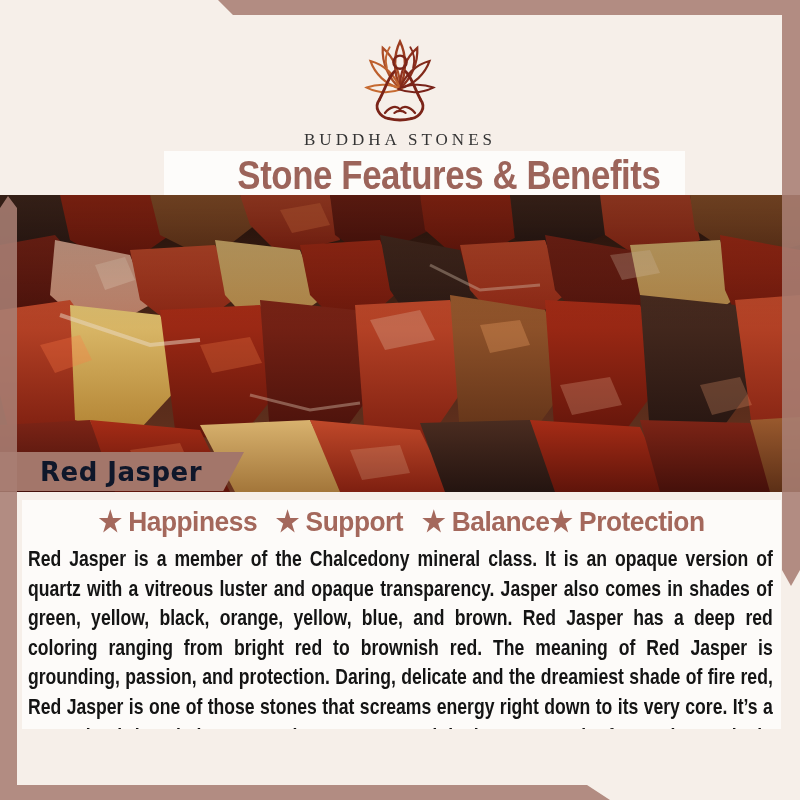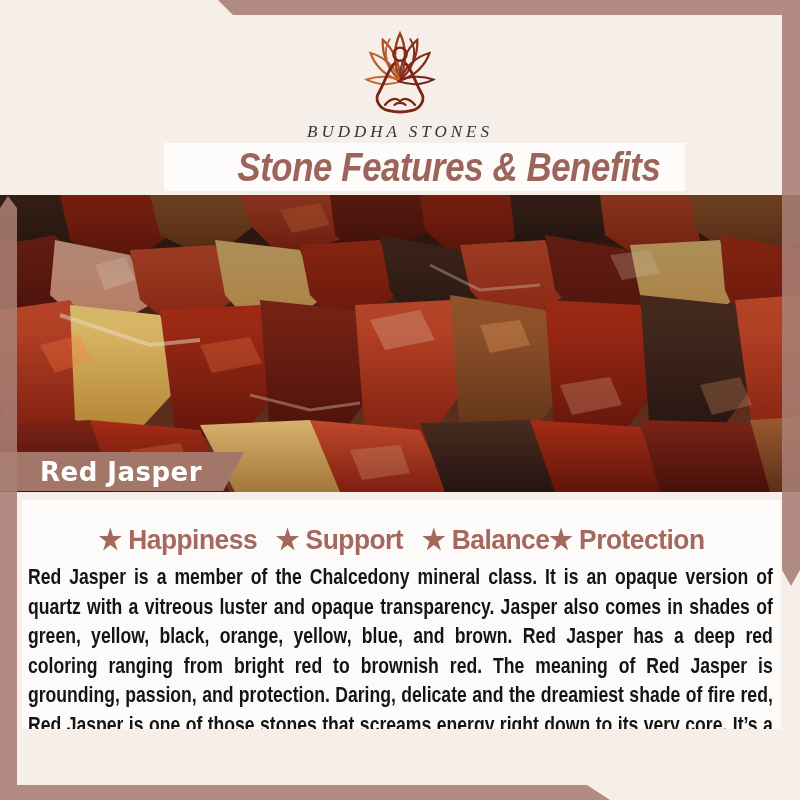--- a/index.html
+++ b/index.html
@@ -2,21 +2,21 @@
 <html><head>
 <meta charset="utf-8">
 <style>
   html,body { margin:0; padding:0; }
   .page {
     position:relative; width:800px; height:800px; overflow:hidden;
     background:#f6efe9;
     font-family:"Liberation Sans", sans-serif;
   }
   
-  .brand-header { position:absolute; top:0; left:0; width:800px; height:195px;font-style:italic; }
+  .brand-header { position:absolute; top:8px; left:0; width:800px; height:195px; }
   .logo-svg { position:absolute; left:320px; top:26px; width:160px; height:94px; }
   .brand-name {
     position:absolute; top:122px; left:0; width:800px; text-align:center;
     font-family:"Liberation Serif", serif; font-size:17px; letter-spacing:4px;
     color:#343434;
   }
   .banner {
     position:absolute; left:164px; top:143px; width:473px; height:48px;
     background:#fdfcfa; display:flex; align-items:center; justify-content:center;padding-left:48px;
   }
@@ -27,27 +27,27 @@
   
   .photo-band { position:absolute; top:195px; left:0; width:800px; height:297px; }
   .rocks-svg { position:absolute; top:0; left:0; width:800px; height:297px; }
   .stone-label {
     position:absolute; left:0; top:257px; width:244px; height:39px;
     background:#a3766a;
     clip-path:polygon(0 0, 100% 0, 91.5% 100%, 0 100%);
     display:flex; align-items:center; box-sizing:border-box; padding-left:40px;
   }
   .stone-label span {
-    color:#ffffff; font-weight:bold; font-size:26px; letter-spacing:0.5px;
+    color:#0f172a; font-weight:bold; font-size:26px; letter-spacing:0.5px;
     font-family:"DejaVu Sans", sans-serif;
   }
   
   .content-box {
     position:absolute; left:22px; top:500px; width:759px; height:229px;
-    background:#fdfbf9; overflow:hidden; box-sizing:border-box; padding:20px 6px 0 6px;
+    background:#fdfbf9; overflow:hidden; box-sizing:border-box; padding:2px 6px 0 6px;
   }
   .benefits-line {
     text-align:center; height:40px; line-height:40px; white-space:pre;
     color:#a4685c; font-weight:bold; font-size:28px; letter-spacing:-0.5px;
     transform:scaleX(0.94);
   }
   .benefit-star { margin-right:7px; }
   .benefit-group.gap { margin-right:20px; }
   .stone-desc {
     margin:2px 0 0 0; width:931px; transform:scaleX(0.8); transform-origin:0 0;

